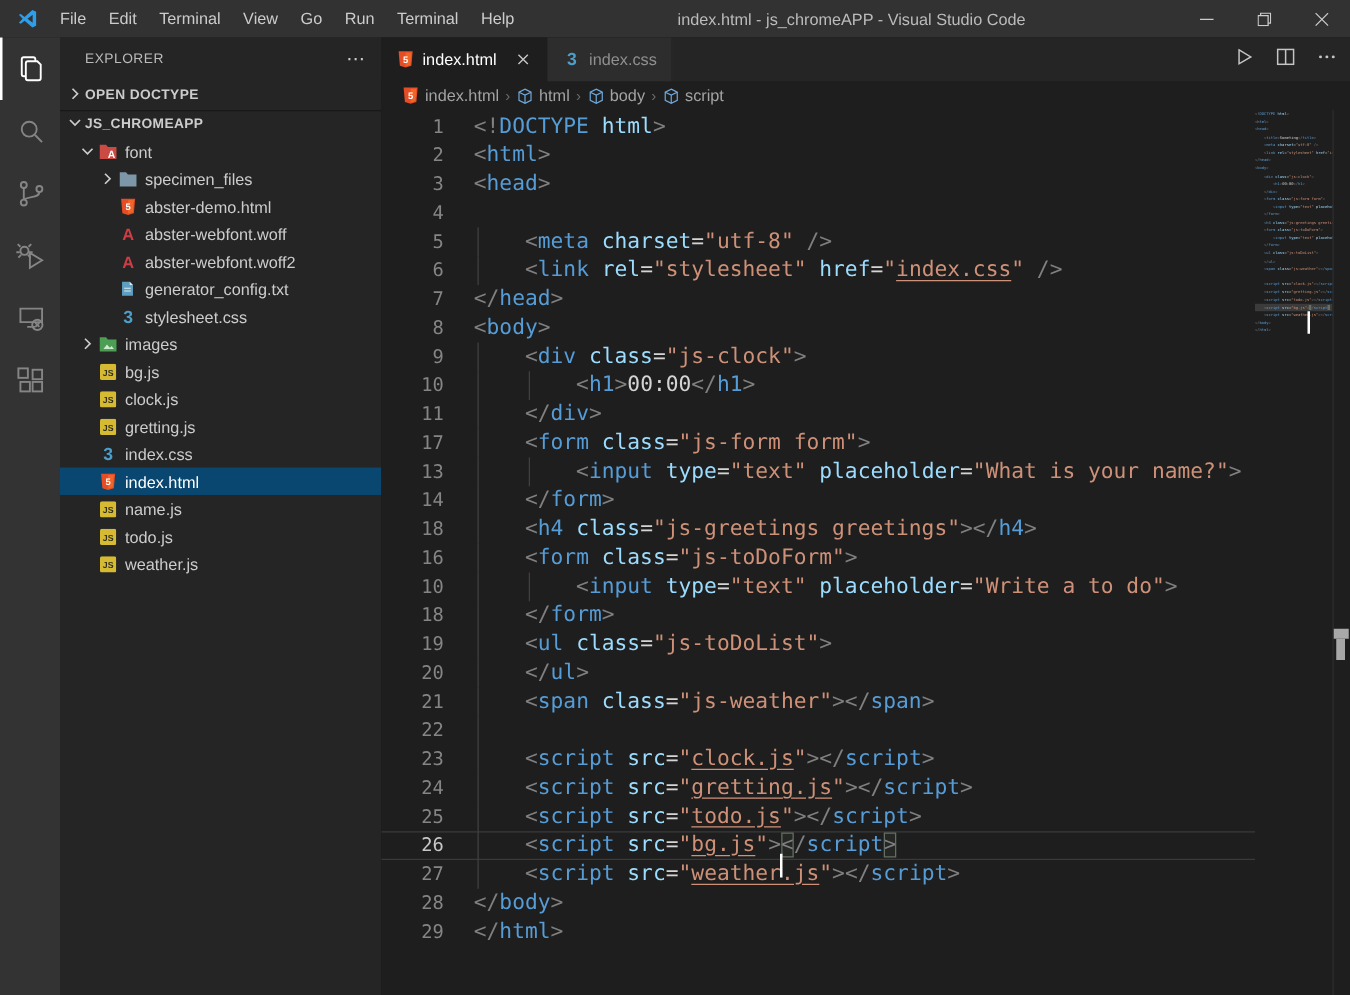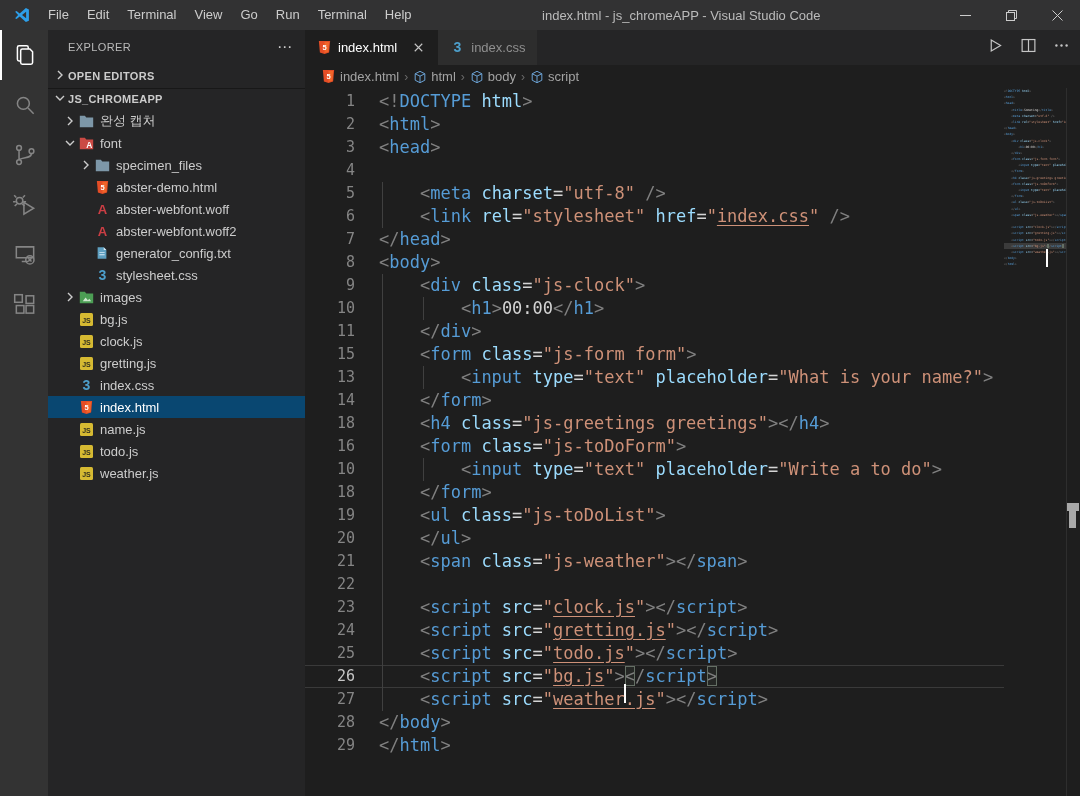--- a/index.html
+++ b/index.html
@@ -175,42 +175,29 @@
   <div class="sidebar">
     <div class="sb-header">
       <span>EXPLORER</span>
       <span class="spacer"></span>
       <span class="sb-ellipsis">⋯</span>
     </div>
     <div class="section-row open-editors">
       <span class="chev" id="oe-chev"><svg width="16" height="16" viewBox="0 0 16 16" fill="none" stroke="#cccccc" stroke-width="1.4">
             <path d="M6 4l4 4-4 4"></path>
           </svg></span>
-      <span>OPEN EDITORS</span>
+      <span>OPEN DOCTYPE</span>
     </div>
     <div class="section-row root">
       <span class="chev" id="root-chev"><svg width="16" height="16" viewBox="0 0 16 16" fill="none" stroke="#cccccc" stroke-width="1.4">
             <path d="M4 6l4 4 4-4"></path>
           </svg></span>
       <span>JS_CHROMEAPP</span>
     </div>
     <div class="tree" id="tree">
-        <div class="tree-row" style="padding-left: 14px;">
-          <span class="chev">
-            <svg width="16" height="16" viewBox="0 0 16 16" fill="none" stroke="#cccccc" stroke-width="1.4">
-              <path d="M6 4l4 4-4 4"></path>
-            </svg>
-          </span>
-          <span class="ficon">
-            <svg width="15" height="13" viewBox="0 0 16 14">
-              <path fill="#7d97a8" d="M.8.8h5.4l1.6 2h7.4v10.4H.8z"></path>
-            </svg>
-          </span>
-          <span>완성 캡처</span>
-        </div>
         <div class="tree-row" style="padding-left: 14px;">
           <span class="chev">
             <svg width="16" height="16" viewBox="0 0 16 16" fill="none" stroke="#cccccc" stroke-width="1.4">
               <path d="M4 6l4 4 4-4"></path>
             </svg>
           </span>
           <span class="ficon">
             <svg width="15" height="13" viewBox="0 0 16 14">
               <path fill="#cb4a44" d="M.8.8h5.4l1.6 2h7.4v10.4H.8z"></path>
               <text x="11" y="12" font-size="9" fill="#ffffff" text-anchor="middle" font-family="sans-serif" font-weight="bold">A</text>
@@ -489,21 +476,21 @@
           </div>
           <div class="code-line">
             <span class="ln">10</span>
             <span class="lc"><span class="ig" style="left: calc(0ch + 3px);"></span><span class="ig" style="left: calc(4ch + 3px);"></span><span class="tk-w">        </span><span class="tk-p">&lt;</span><span class="tk-t">h1</span><span class="tk-p">&gt;</span><span class="tk-x">00:00</span><span class="tk-p">&lt;/</span><span class="tk-t">h1</span><span class="tk-p">&gt;</span></span>
           </div>
           <div class="code-line">
             <span class="ln">11</span>
             <span class="lc"><span class="ig" style="left: calc(0ch + 3px);"></span><span class="tk-w">    </span><span class="tk-p">&lt;/</span><span class="tk-t">div</span><span class="tk-p">&gt;</span></span>
           </div>
           <div class="code-line">
-            <span class="ln">15</span>
+            <span class="ln">17</span>
             <span class="lc"><span class="ig" style="left: calc(0ch + 3px);"></span><span class="tk-w">    </span><span class="tk-p">&lt;</span><span class="tk-t">form</span><span class="tk-a"> class</span><span class="tk-o">=</span><span class="tk-s">"js-form form"</span><span class="tk-p">&gt;</span></span>
           </div>
           <div class="code-line">
             <span class="ln">13</span>
             <span class="lc"><span class="ig" style="left: calc(0ch + 3px);"></span><span class="ig" style="left: calc(4ch + 3px);"></span><span class="tk-w">        </span><span class="tk-p">&lt;</span><span class="tk-t">input</span><span class="tk-a"> type</span><span class="tk-o">=</span><span class="tk-s">"text"</span><span class="tk-a"> placeholder</span><span class="tk-o">=</span><span class="tk-s">"What is your name?"</span><span class="tk-p">&gt;</span></span>
           </div>
           <div class="code-line">
             <span class="ln">14</span>
             <span class="lc"><span class="ig" style="left: calc(0ch + 3px);"></span><span class="tk-w">    </span><span class="tk-p">&lt;/</span><span class="tk-t">form</span><span class="tk-p">&gt;</span></span>
           </div>

